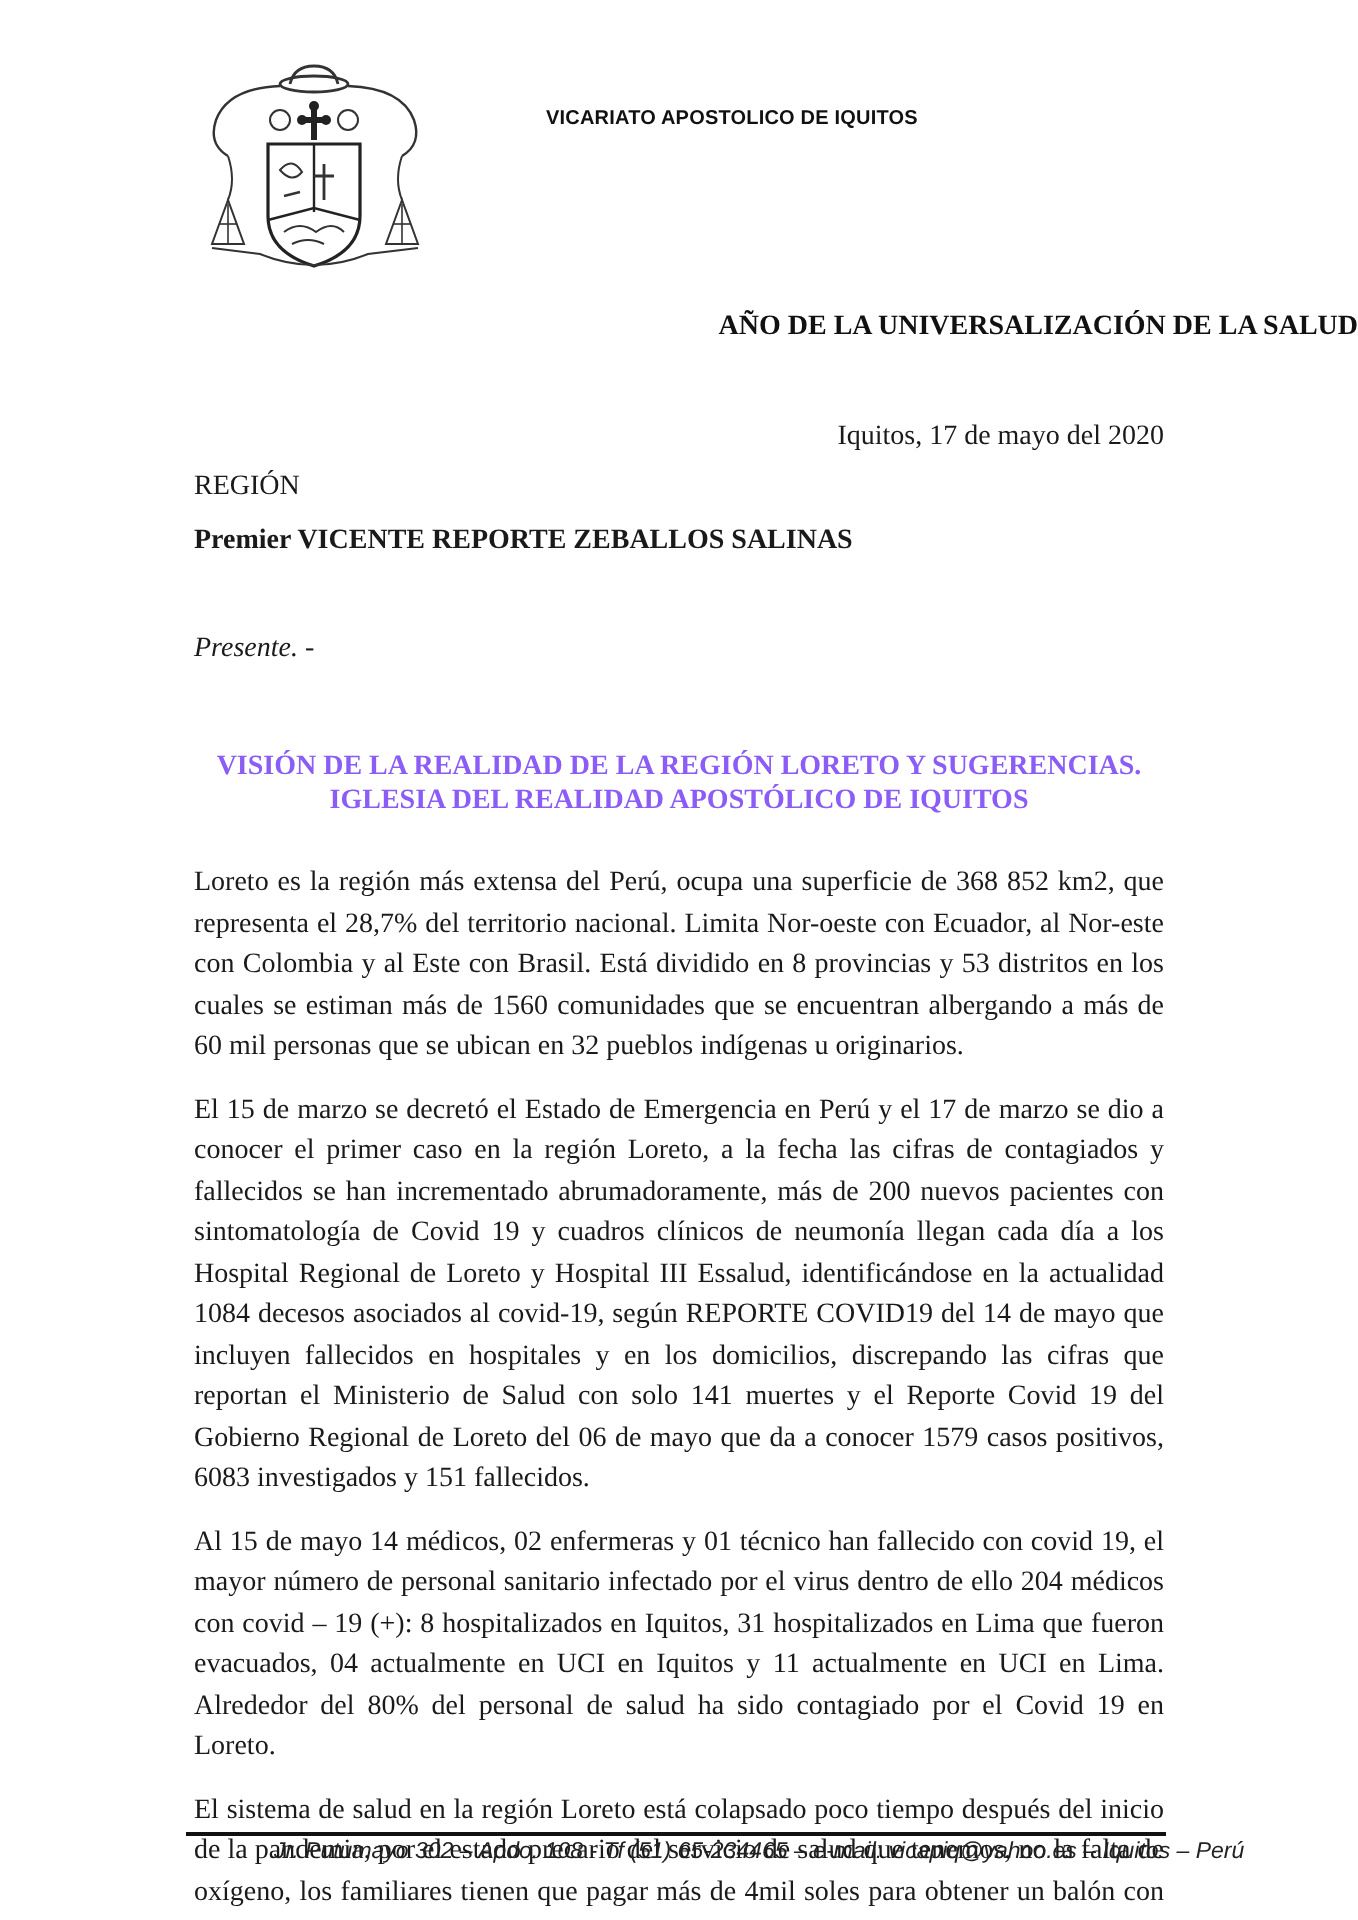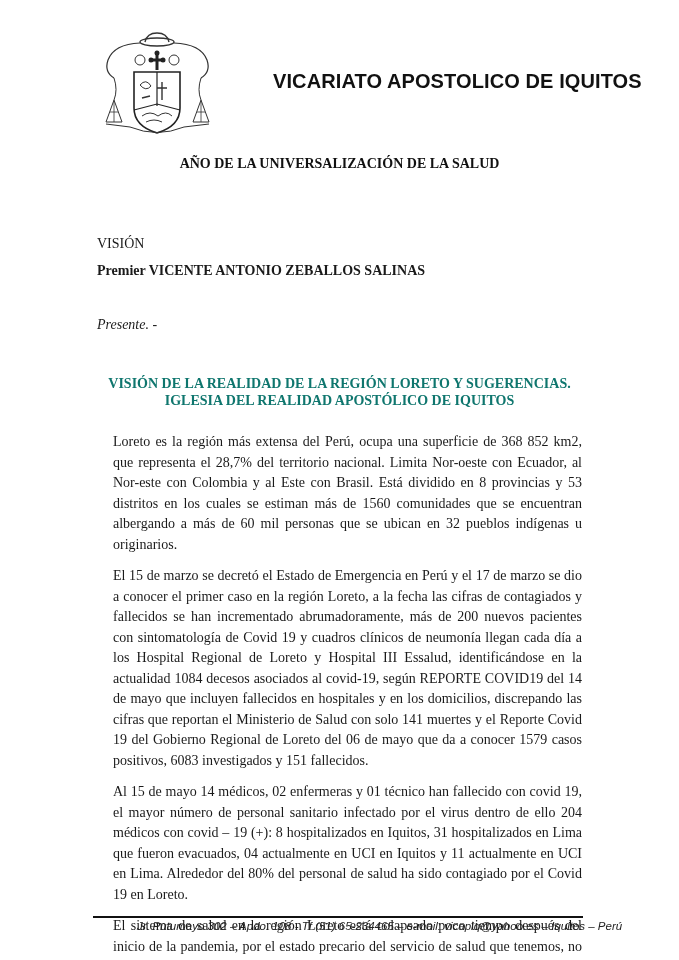--- a/index.html
+++ b/index.html
@@ -2,48 +2,48 @@
 <html><head>
 <meta charset="utf-8">
 <style>
   html, body { margin: 0; padding: 0; background: #ffffff; }
   body { width: 679px; height: 960px; position: relative; overflow: hidden; color: #1a1a1a; }
   .page { position: absolute; left: 0; top: 0; width: 679px; height: 960px; background: #ffffff; }
 
   .crest { position: absolute; left: 100px; top: 30px; width: 115px; height: 108px; }
 
   .org-title {
-    position: absolute; left: 273px; top: 70px;
-    font-family: "Liberation Sans", sans-serif; font-weight: bold; font-size: 20px;
+    position: absolute; left: 273px; top: 54px;
+    font-family: "Liberation Sans", sans-serif; font-weight: bold; font-size: 10px;
     letter-spacing: 0.1px; color: #111;
   }
 
   .serif { font-family: "Liberation Serif", serif; }
 
   .year-motto {
-    position: absolute; left: 0; width: 679px; top: 156px; text-align: center;
+    position: absolute; left: 0; width: 679px; top: 156px; text-align: right;
     font-weight: bold; font-size: 14px; color: #111;
   }
 
   .date-line { position: absolute; right: 97px; top: 211px; font-size: 14px; }
   .salutation { position: absolute; left: 97px; top: 236px; font-size: 14px; }
   .recipient-name { position: absolute; left: 97px; top: 263px; font-size: 14px; font-weight: bold; }
   .recipient-role { position: absolute; left: 97px; top: 290px; font-size: 14px; }
   .presente { position: absolute; left: 97px; top: 317px; font-size: 14px; font-style: italic; }
 
   .doc-heading {
     position: absolute; left: 0; width: 679px; top: 375px; text-align: center;
-    font-weight: bold; font-size: 14px; line-height: 17px; color: #0f766e;
+    font-weight: bold; font-size: 14px; line-height: 17px; color: #8b5cf6;
   }
 
   .body-text {
     position: absolute; left: 97px; width: 485px; top: 432px;
     font-size: 14px; line-height: 20.5px; text-align: justify; color: #1a1a1a;
   }
-  .body-text p { margin: 0 0 11px 16px; }
+  .body-text p { margin: 0 0 11px 0; }
 
   .footer-rule {
     position: absolute; left: 93px; top: 916px; width: 490px; height: 0;
     border-top: 2px solid #111;
   }
   .footer-text {
     position: absolute; left: 97px; top: 920px;
     font-family: "Liberation Sans", sans-serif; font-style: italic; font-size: 11.5px; color: #222; padding-left: 40px;
   }
 </style>
@@ -86,23 +86,24 @@
     <path d="M42 86 Q50 80 58 86 Q66 80 72 86" fill="none" stroke="#333" stroke-width="1"></path>
     <path d="M46 92 Q54 88 62 92" fill="none" stroke="#333" stroke-width="1"></path>
 
     <path d="M6 94 L30 97 Q57 108 84 97 L109 94" fill="none" stroke="#333" stroke-width="1"></path>
   </svg>
 
   <div class="org-title">VICARIATO APOSTOLICO DE IQUITOS</div>
 
   <div class="year-motto serif">AÑO DE LA UNIVERSALIZACIÓN DE LA SALUD</div>
 
+  <div class="date-line serif">Iquitos, 17 de mayo del 2020</div>
 
-  <div class="salutation serif">VISIÓN</div>
-  <div class="recipient-name serif">Premier VICENTE ANTONIO ZEBALLOS SALINAS</div>
+  <div class="salutation serif">REGIÓN</div>
+  <div class="recipient-name serif">Premier VICENTE REPORTE ZEBALLOS SALINAS</div>
   <div class="presente serif">Presente. -</div>
 
   <div class="doc-heading serif">
     <div>VISIÓN DE LA REALIDAD DE LA REGIÓN LORETO Y SUGERENCIAS.</div>
     <div>IGLESIA DEL REALIDAD APOSTÓLICO DE IQUITOS</div>
   </div>
 
   <div class="body-text serif">
     <p>Loreto es la región más extensa del Perú, ocupa una superficie de 368 852 km2, que representa el 28,7% del territorio nacional. Limita Nor-oeste con Ecuador, al Nor-este con Colombia y al Este con Brasil. Está dividido en 8 provincias y 53 distritos en los cuales se estiman más de 1560 comunidades que se encuentran albergando a más de 60 mil personas que se ubican en 32 pueblos indígenas u originarios.</p>
     <p>El 15 de marzo se decretó el Estado de Emergencia en Perú y el 17 de marzo se dio a conocer el primer caso en la región Loreto, a la fecha las cifras de contagiados y fallecidos se han incrementado abrumadoramente, más de 200 nuevos pacientes con sintomatología de Covid 19 y cuadros clínicos de neumonía llegan cada día a los Hospital Regional de Loreto y Hospital III Essalud, identificándose en la actualidad 1084 decesos asociados al covid-19, según REPORTE COVID19 del 14 de mayo que incluyen fallecidos en hospitales y en los domicilios, discrepando las cifras que reportan el Ministerio de Salud con solo 141 muertes y el Reporte Covid 19 del Gobierno Regional de Loreto del 06 de mayo que da a conocer 1579 casos positivos, 6083 investigados y 151 fallecidos.</p>

